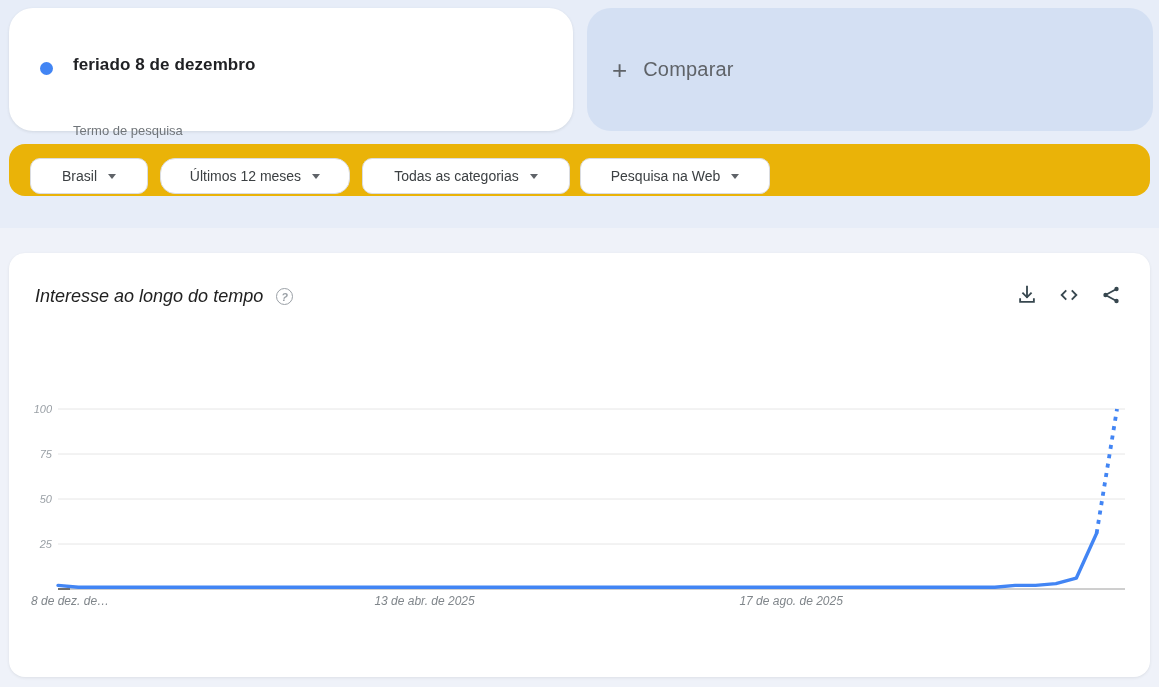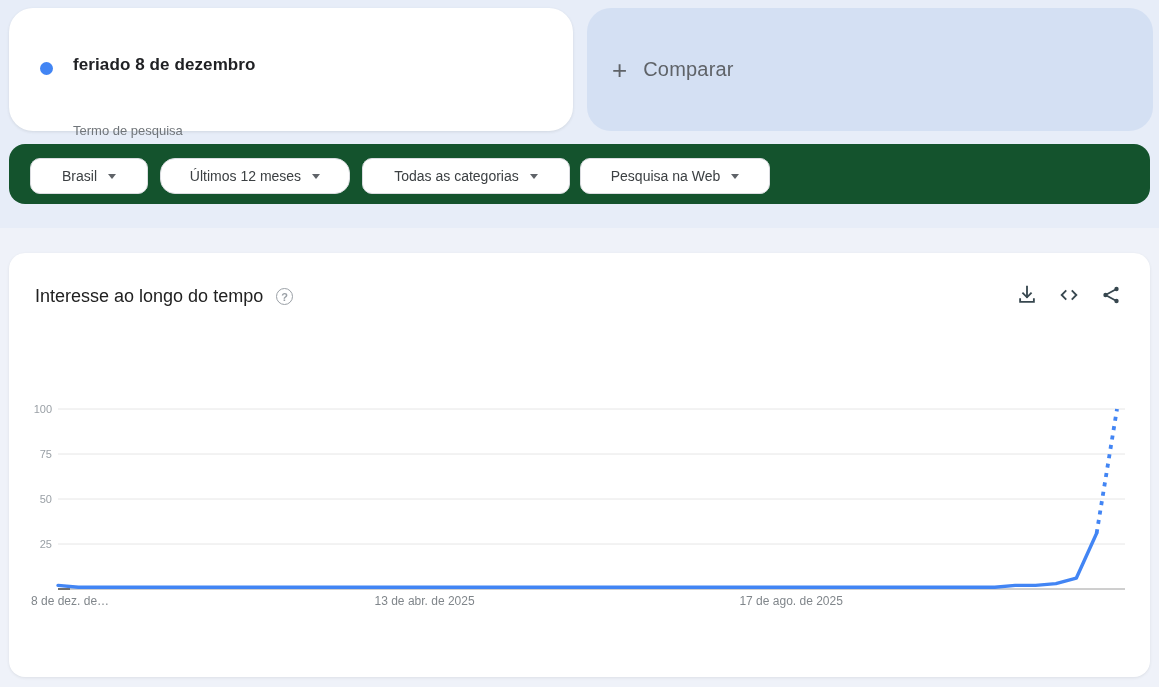--- a/index.html
+++ b/index.html
@@ -14,29 +14,29 @@
                box-shadow:0 1px 3px rgba(60,64,67,.12); cursor:pointer; }
   .term-dot { position:absolute; left:31px; top:54px; width:13px; height:13px; border-radius:50%; }
   .term-title { position:absolute; left:64px; top:47px; font-size:17px; font-weight:700; color:#202124; letter-spacing:.1px; }
   .term-subtitle { position:absolute; left:64px; top:75px; font-size:13px; color:#70757a;margin-top:40px; }
 
   .compare-card { left:587px; top:8px; width:566px; height:123px; background:#d4e0f3;
                   display:flex; align-items:center; padding-left:25px; cursor:pointer; }
   .plus-icon { font-size:26px; font-weight:400; color:#5f6368; line-height:1; margin-right:16px; }
   .compare-label { font-size:20px; color:#5f6368; letter-spacing:.2px; }
 
-  .filter-bar { position:absolute; left:9px; top:144px; width:1141px; height:60px; background:#14532d; border-radius:16px; }
+  .filter-bar { position:absolute; left:9px; top:144px; width:1141px; height:52px; background:#eab308; border-radius:16px; }
   .pill { position:absolute; top:14px; height:36px; display:flex; align-items:center; justify-content:center;
           gap:11px; border:1px solid #dadce0; border-radius:10px; background:#fff; cursor:pointer;
           font-size:14px; color:#3c4043; }
   .caret { width:0; height:0; border-left:4.5px solid transparent; border-right:4.5px solid transparent;
            border-top:5.5px solid #5f6368; margin-top:1px; }
 
   .chart-card { left:9px; top:253px; width:1141px; height:424px; background:#ffffff; border-radius:16px;
-                box-shadow:0 1px 3px rgba(60,64,67,.10); }
+                box-shadow:0 1px 3px rgba(60,64,67,.10);font-style:italic; }
   .chart-header { position:absolute; left:26px; top:33px; display:flex; align-items:center; gap:13px; }
   .chart-title { font-size:18px; color:#212121; }
   .help-icon { width:17px; height:17px; border:1.6px solid #9aa0a6; border-radius:50%; color:#9aa0a6;
                font-size:11px; font-weight:700; display:flex; align-items:center; justify-content:center; cursor:pointer; }
   .icon-row { position:absolute; right:27px; top:30px; display:flex; gap:18px; }
   .icon-btn { width:24px; height:24px; display:flex; align-items:center; justify-content:center; cursor:pointer; }
   .icon-btn svg { stroke:#37474f; fill:none; stroke-width:2; }
   #trend-svg { position:absolute; left:0; top:140px; }
 </style>
 </head>

